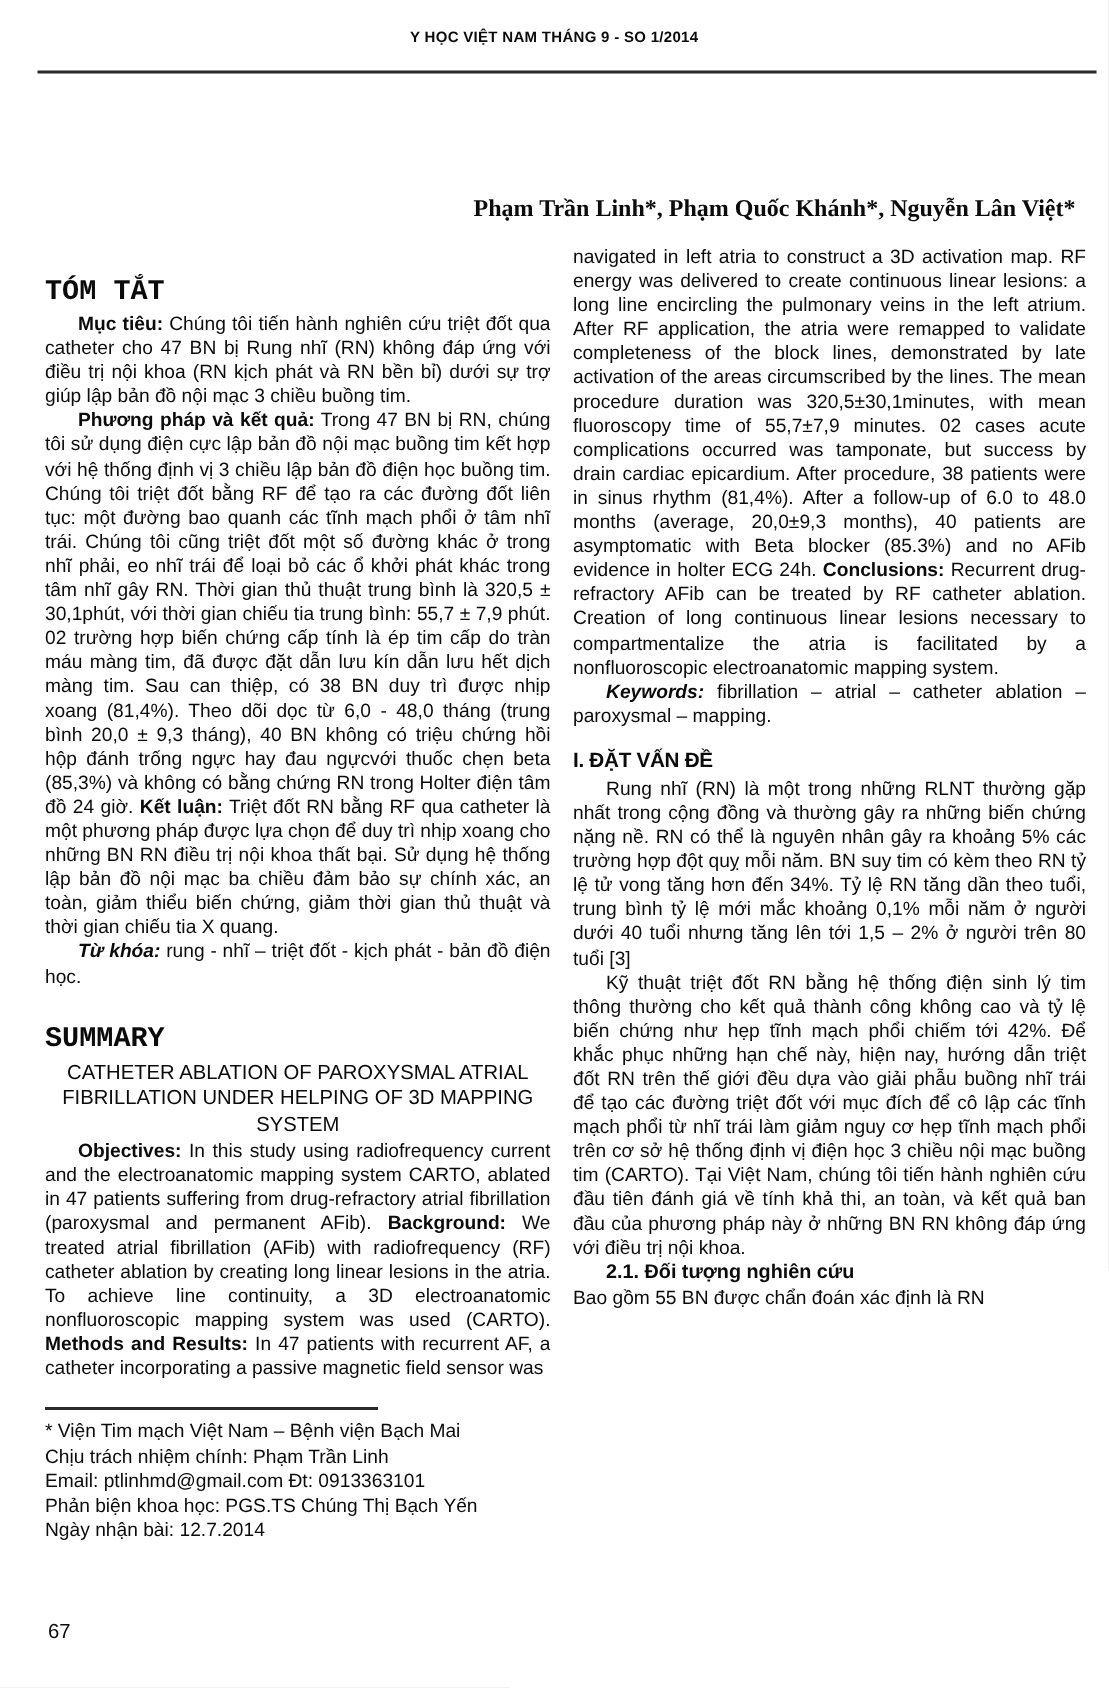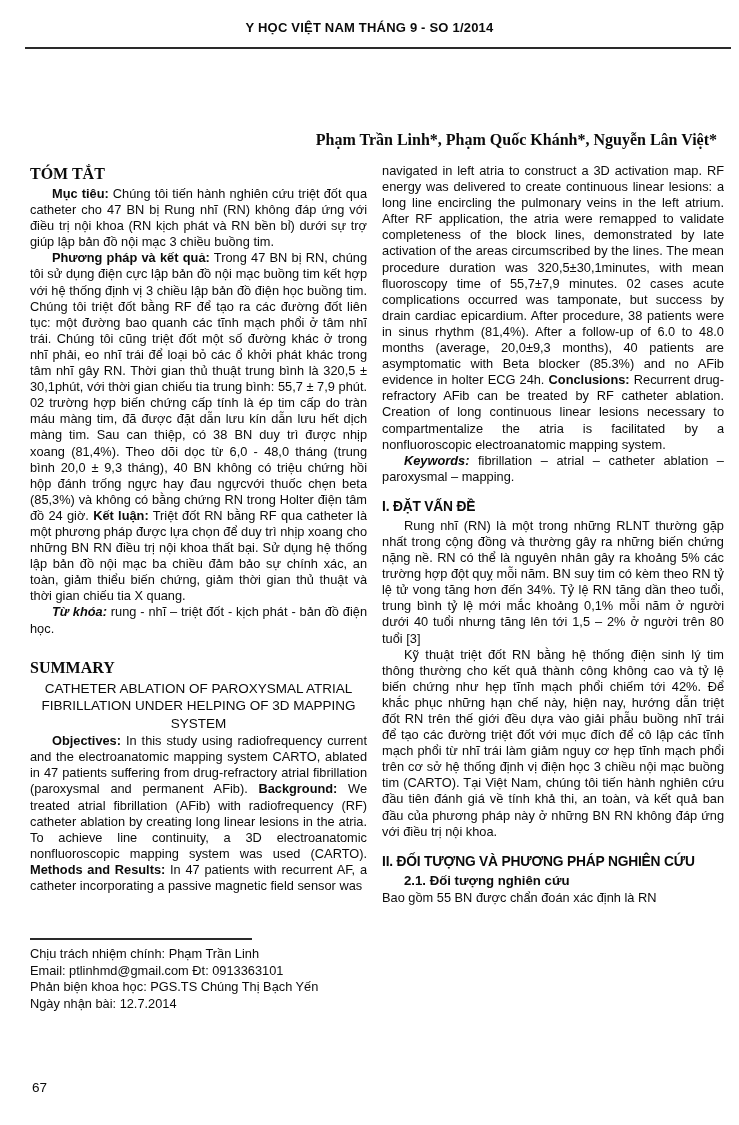--- a/index.html
+++ b/index.html
@@ -7,21 +7,21 @@
     position:relative;
     width:739px;height:1125px;
     background:#ffffff;
     font-family:"Liberation Sans",sans-serif;
     color:#0b0b0b;
     overflow:hidden;
     margin:0 auto;
   }
   .journal-header{
     position:absolute;top:20px;left:0;right:0;
-    text-align:center;font-weight:bold;font-size:13px;letter-spacing:.2px;
+    text-align:center;font-weight:bold;font-size:10px;letter-spacing:.2px;
   }
   .header-rule{
     position:absolute;top:47px;left:25px;right:8px;
     border-top:2.5px solid #2a2a2a;
   }
   .title{
     position:absolute;top:58px;left:10px;right:10px;
     text-align:center;
     font-family:"Liberation Serif",serif;
     font-weight:bold;font-size:22px;line-height:32px;
@@ -39,22 +39,22 @@
   .col-left{width:340px;height:775px;overflow:hidden;}
   .col-right{width:345px;height:962px;overflow:hidden;}
   p{
     margin:0;text-align:justify;
     font-size:12.8px;line-height:16.1px;text-indent:22px;
   }
   p.noindent{text-indent:0;}
   .b{font-weight:bold;}
   .bi{font-weight:bold;font-style:italic;}
   .h-sec{
-    font-size:16px;font-weight:bold;margin:2px 0 3px 0;
-    font-family:Liberation Serif, serif;
+    font-size:19px;font-weight:bold;margin:20px 0 3px 0;
+    font-family:Liberation Mono, monospace;
   }
   .h-sec.gap{margin-top:22px;}
   .summary-title{
     text-align:center;font-weight:normal;font-size:13.5px;line-height:17.5px;
     margin:1px 4px 1px 4px;text-indent:0;
   }
   .h-main{
     font-size:13.8px;font-weight:bold;margin:14px 0 4px 0;letter-spacing:-.2px;
   }
   .h-sub{
@@ -101,29 +101,29 @@
     <div class="col-right">
       <p class="noindent"><span>navigated in left atria to construct a 3D activation map. RF energy was delivered to create continuous linear lesions: a long line encircling the pulmonary veins in the left atrium. After RF application, the atria were remapped to validate completeness of the block lines, demonstrated by late activation of the areas circumscribed by the lines. The mean procedure duration was 320,5±30,1minutes, with mean fluoroscopy time of 55,7±7,9 minutes. 02 cases acute complications occurred was tamponate, but success by drain cardiac epicardium. After procedure, 38 patients were in sinus rhythm (81,4%). After a follow-up of 6.0 to 48.0 months (average, 20,0±9,3 months), 40 patients are asymptomatic with Beta blocker (85.3%) and no AFib evidence in holter ECG 24h. </span><span class="b">Conclusions:</span><span> Recurrent drug-refractory AFib can be treated by RF catheter ablation. Creation of long continuous linear lesions necessary to compartmentalize the atria is facilitated by a nonfluoroscopic electroanatomic mapping system.</span></p>
 
       <p><span class="bi">Keywords:</span><span> fibrillation – atrial – catheter ablation – paroxysmal – mapping.</span></p>
 
       <div class="h-main">I. ĐẶT VẤN ĐỀ</div>
 
       <p>Rung nhĩ (RN) là một trong những RLNT thường gặp nhất trong cộng đồng và thường gây ra những biến chứng nặng nề. RN có thể là nguyên nhân gây ra khoảng 5% các trường hợp đột quỵ mỗi năm. BN suy tim có kèm theo RN tỷ lệ tử vong tăng hơn đến 34%. Tỷ lệ RN tăng dần theo tuổi, trung bình tỷ lệ mới mắc khoảng 0,1% mỗi năm ở người dưới 40 tuổi nhưng tăng lên tới 1,5 – 2% ở người trên 80 tuổi [3]</p>
       <p>Kỹ thuật triệt đốt RN bằng hệ thống điện sinh lý tim thông thường cho kết quả thành công không cao và tỷ lệ biến chứng như hẹp tĩnh mạch phổi chiếm tới 42%. Để khắc phục những hạn chế này, hiện nay, hướng dẫn triệt đốt RN trên thế giới đều dựa vào giải phẫu buồng nhĩ trái để tạo các đường triệt đốt với mục đích để cô lập các tĩnh mạch phổi từ nhĩ trái làm giảm nguy cơ hẹp tĩnh mạch phổi trên cơ sở hệ thống định vị điện học 3 chiều nội mạc buồng tim (CARTO). Tại Việt Nam, chúng tôi tiến hành nghiên cứu đầu tiên đánh giá về tính khả thi, an toàn, và kết quả ban đầu của phương pháp này ở những BN RN không đáp ứng với điều trị nội khoa.</p>
 
-      <div class="h-main">II. ĐỐI TƯỢNG VÀ PHƯƠNG PHÁP NGHIÊN CỨU</div>
       <div class="h-sub">2.1. Đối tượng nghiên cứu</div>
       <p class="noindent">Bao gồm 55 BN được chẩn đoán xác định là RN</p>
     </div>
 
   </div>
 
   <div class="footnote">
     <div class="footnote-rule"></div>
+    <div>* Viện Tim mạch Việt Nam – Bệnh viện Bạch Mai</div>
     <div>Chịu trách nhiệm chính: Phạm Trần Linh</div>
     <div>Email: ptlinhmd@gmail.com Đt: 0913363101</div>
     <div>Phản biện khoa học: PGS.TS Chúng Thị Bạch Yến</div>
     <div>Ngày nhận bài: 12.7.2014</div>
   </div>
 
   <div class="page-number">67</div>
 
 </div>
 

